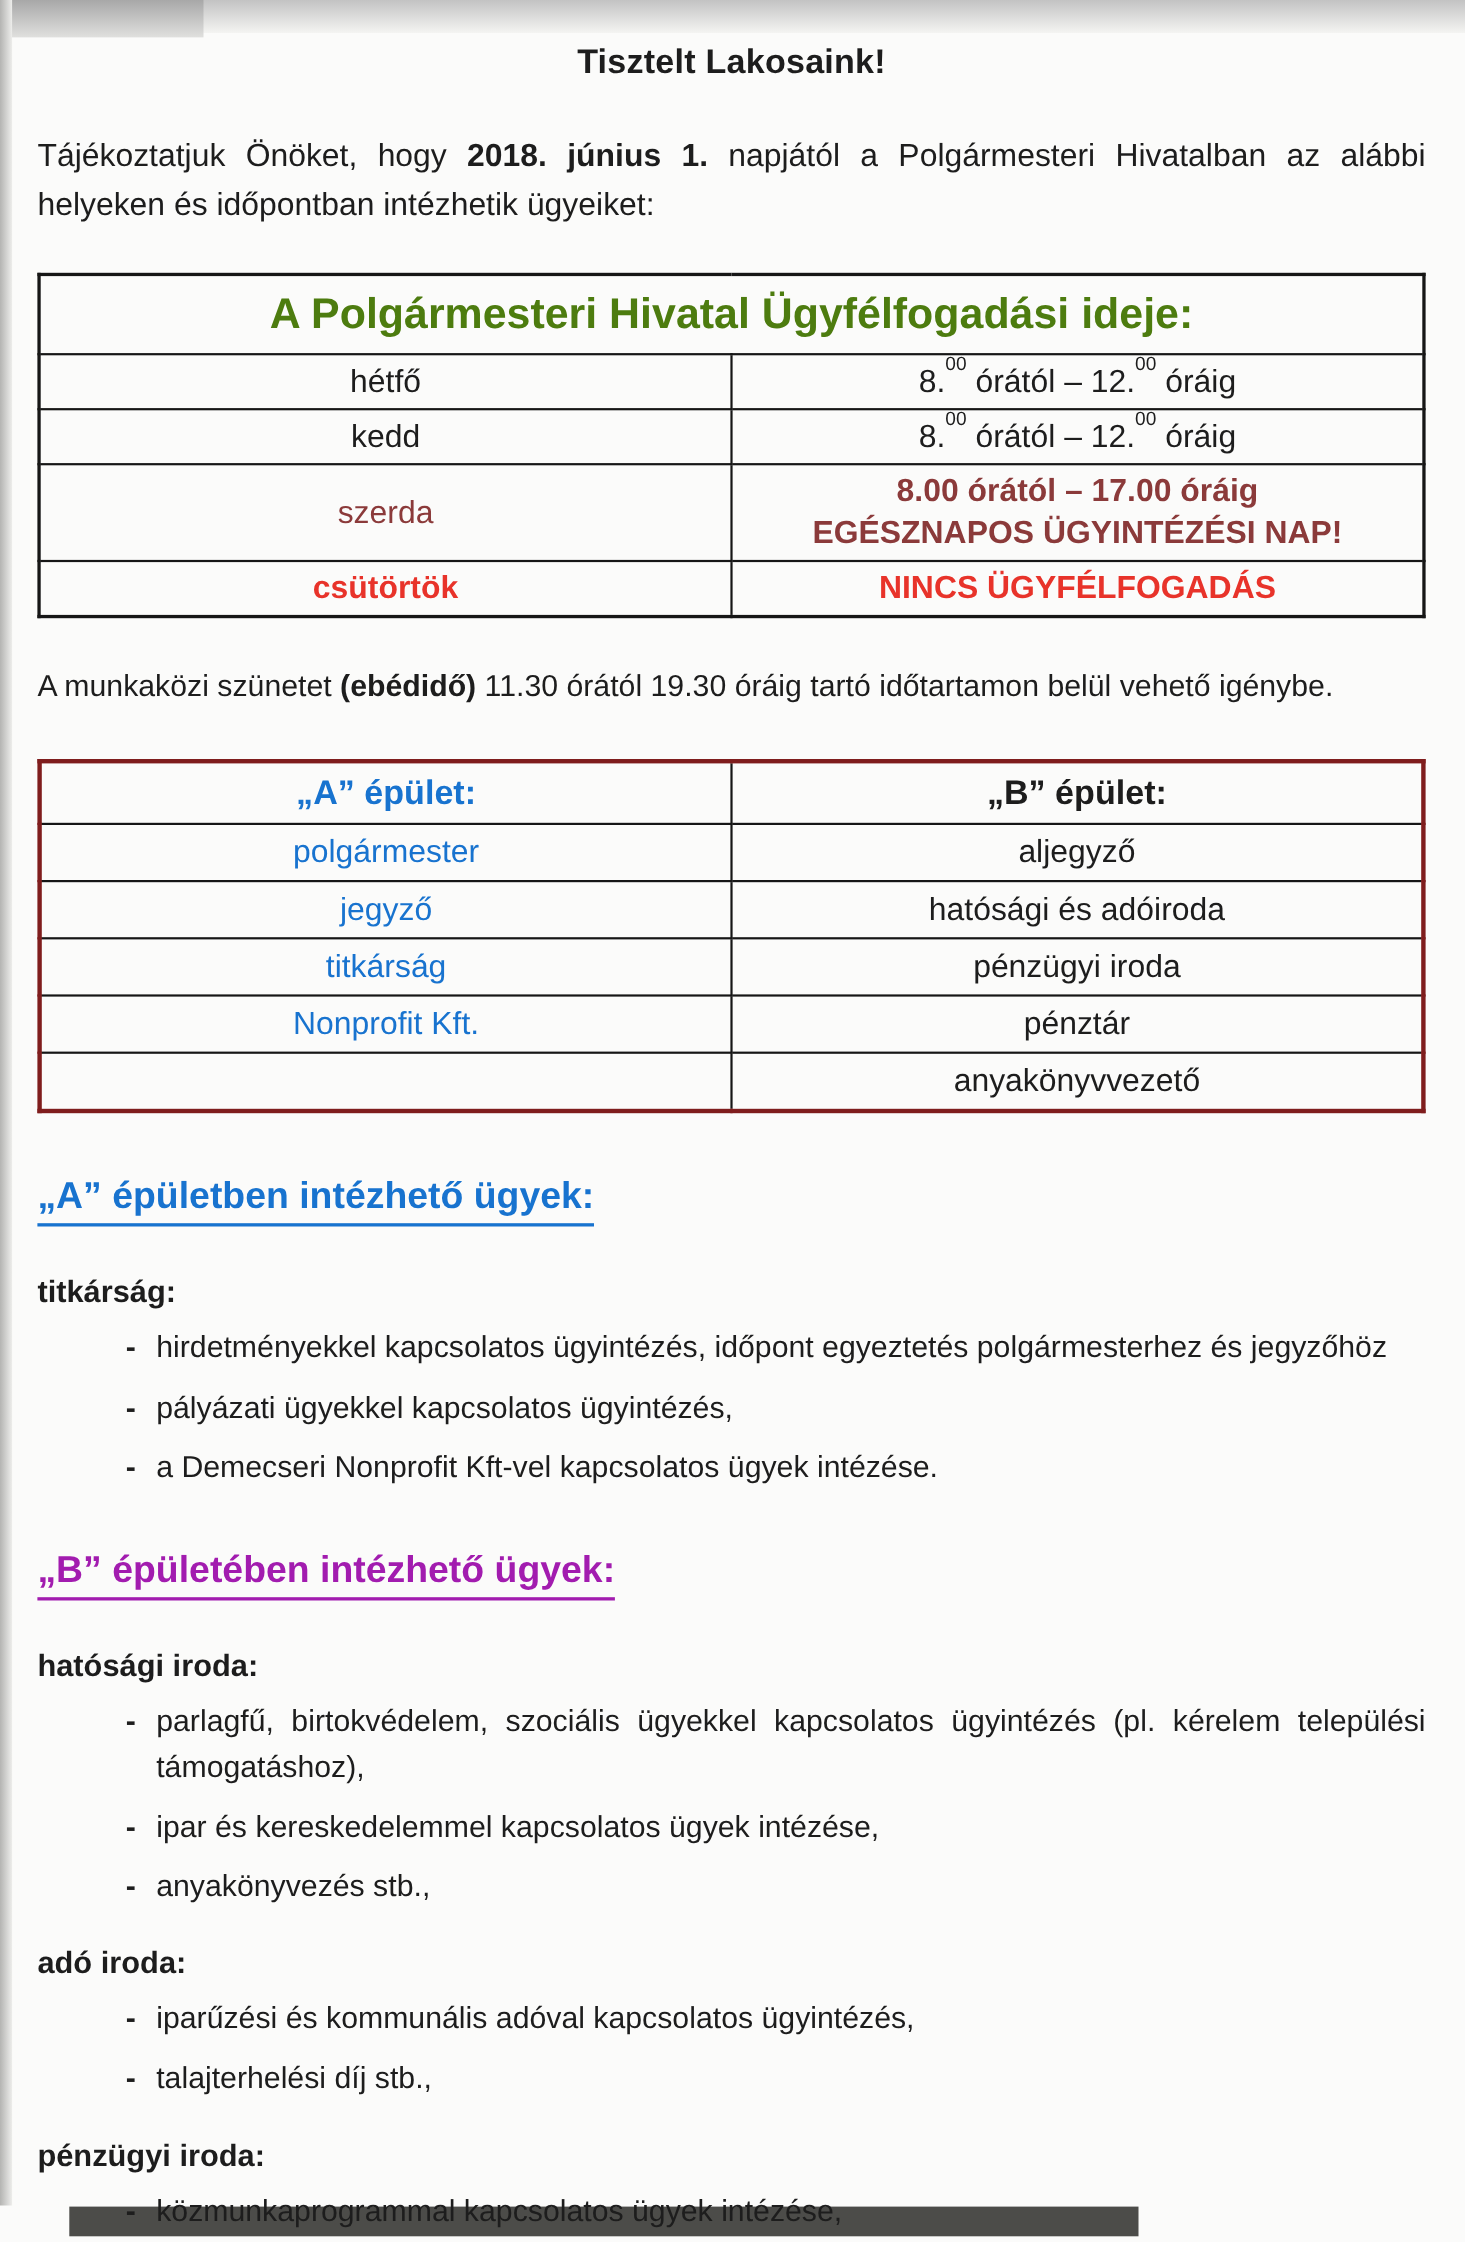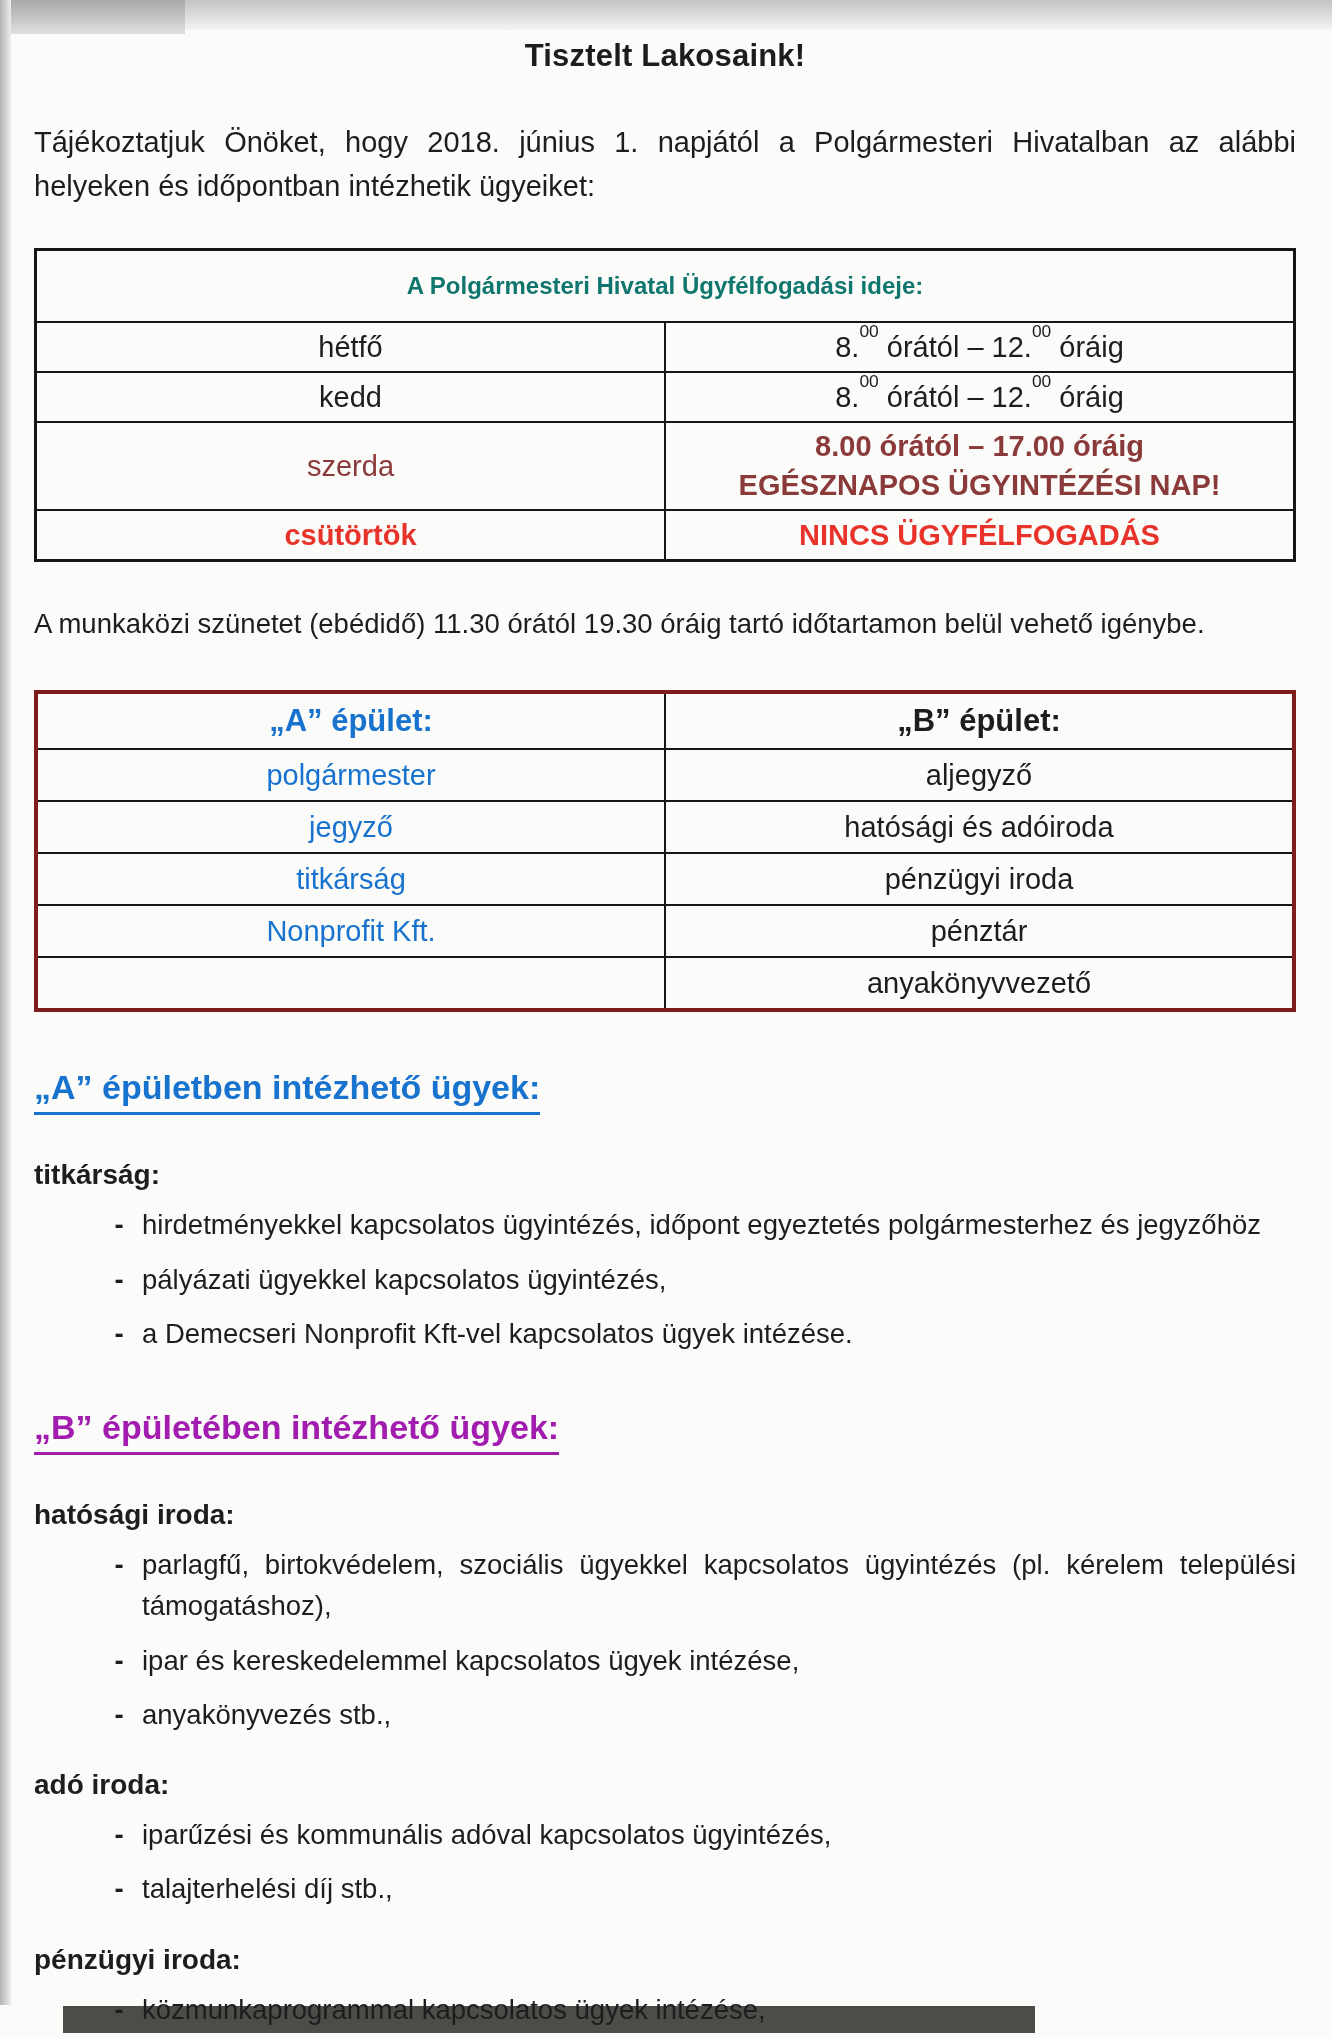--- a/index.html
+++ b/index.html
@@ -16,27 +16,27 @@
   .scan-top-corner{position:absolute;left:0;top:0;width:185px;height:34px;
     background:linear-gradient(to bottom,#a8a8a8,#e0e0de);z-index:1;}
   .scan-left{position:absolute;left:0;top:0;width:11px;height:2005px;
     background:linear-gradient(to right,#b4b4b2,#ededeb);z-index:1;}
   .scan-bottom{position:absolute;left:63px;top:2006px;width:972px;height:27px;
     background:#4c4c49;z-index:1;}
   
   .content{position:absolute;left:34px;top:0;width:1262px;z-index:2;}
   .doc-title{margin-top:38px;text-align:center;font-size:31px;font-weight:bold;letter-spacing:.2px;}
   .intro{margin-top:46px;font-size:29px;line-height:1.52;text-align:justify;}
-  b.inline{font-weight:normal;}
+  b.inline{font-weight:bold;}
   sup.hrs{font-size:0.6em;position:relative;top:-0.55em;letter-spacing:0;}
 
   table.sheet{border-collapse:collapse;width:100%;table-layout:fixed;}
   table.sheet td{border:2px solid #161616;text-align:center;vertical-align:middle;padding:4px 6px;}
   .t1{margin-top:40px;border:3px solid #161616;}
-  .t1 .thead{font-size:24px;font-weight:bold;color:#0f766e;height:62px;}
+  .t1 .thead{font-size:39px;font-weight:bold;color:#4d7c0f;height:62px;}
   .t1 td{font-size:29px;height:40px;}
   .maroon{color:#8b3a3a;}
   .maroon-bold{color:#8b3a3a;font-weight:bold;}
   .red-bold{color:#e8332a;font-weight:bold;}
   .t1 .wed-time{line-height:1.35;}
 
   .lunch{margin-top:46px;font-size:27.5px;}
 
   .t2{margin-top:50px;border:4px solid #7f1d1d;}
   .t2 td{font-size:29px;height:42px;}

